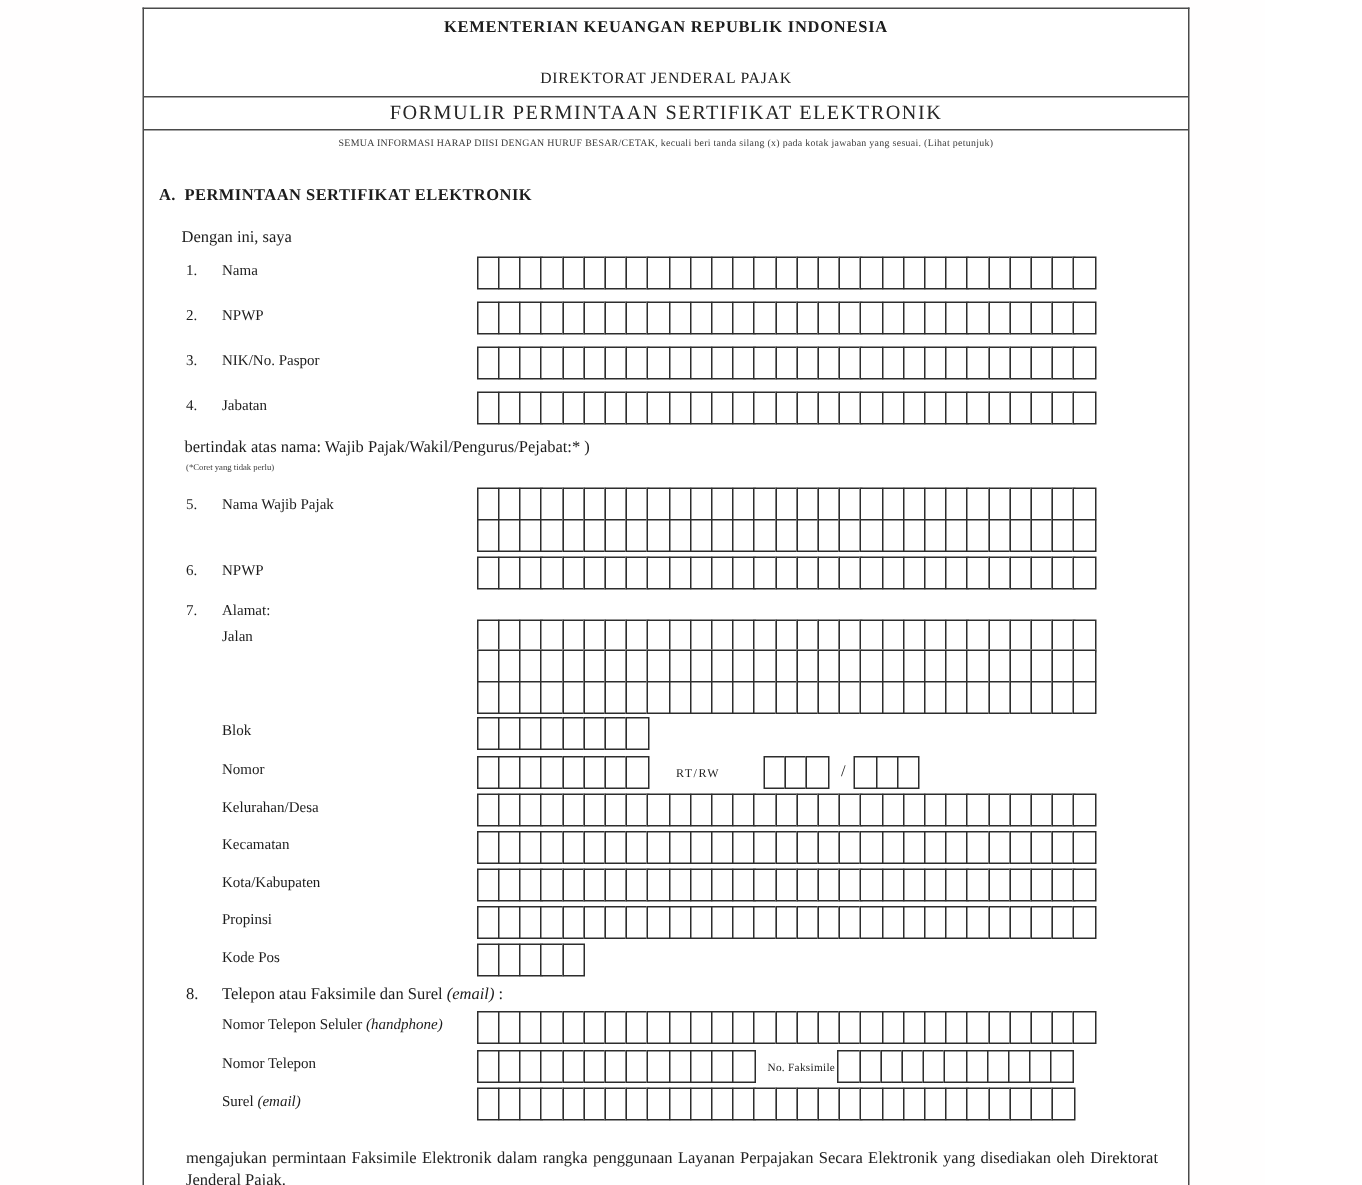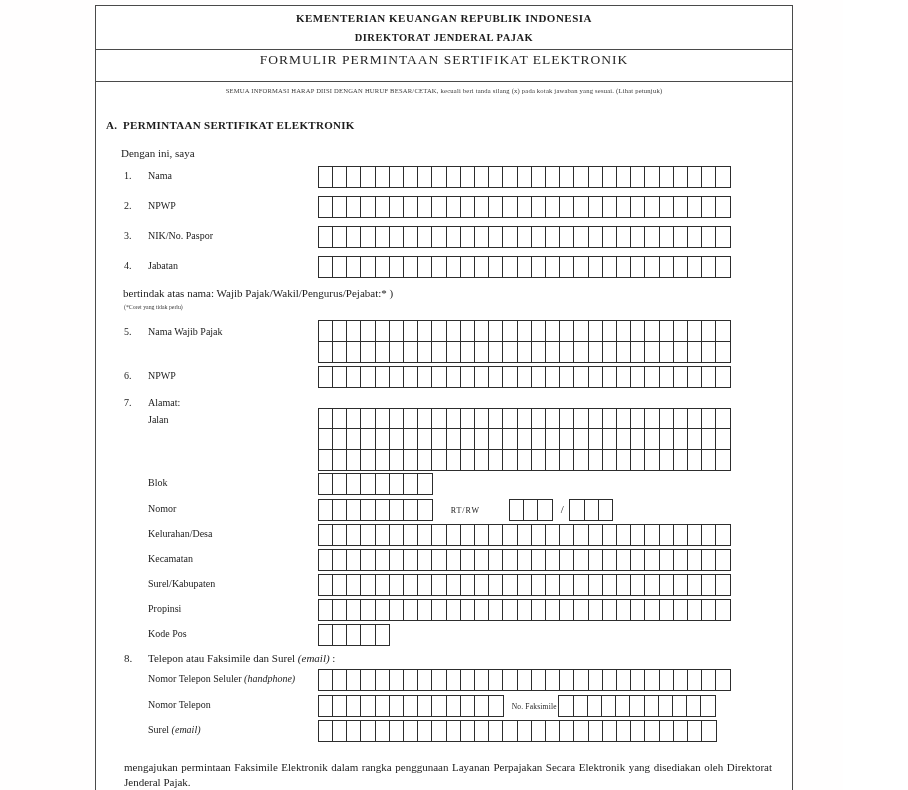--- a/index.html
+++ b/index.html
@@ -6,24 +6,24 @@
   .sheet {
     position:relative; width:843px; height:790px; background:#fffefe;
     font-family:"Liberation Serif", serif; color:#1c1c1c; overflow:hidden;
   }
   .form {
     position:absolute; left:95px; top:5px; width:698px; height:785px;
     border:1.7px solid #4a4a4a; border-bottom:none; box-sizing:border-box; background:#fff;
   }
   .head1 { border-bottom:1.7px solid #4a4a4a; text-align:center; padding:6px 0 6px; }
   .head1 .l1 { font-weight:bold; font-size:11px; letter-spacing:.5px; }
-  .head1 .l2 { font-weight:bold; font-size:10.5px; letter-spacing:.5px; margin-top:8px; }
+  .head1 .l2 { font-weight:normal; font-size:10.5px; letter-spacing:.5px; margin-top:23px; }
   .head2 {
     border-bottom:1.7px solid #4a4a4a; text-align:center; font-size:13.5px;
-    letter-spacing:1px; padding:2px 0 13px; color:#262626; font-weight:500;
+    letter-spacing:1px; padding:2px 0 3px; color:#262626; font-weight:500;
   }
   .instr { text-align:center; font-size:6.6px; color:#3a3a3a; padding:5px 6px 0; letter-spacing:.2px; }
 
   .secHead { margin:25px 0 16px 10px; font-weight:bold; font-size:11px; letter-spacing:.3px; }
   .secHead .no { display:inline-block; width:17px; }
   .intro { margin:9px 0 0 25px; font-size:11px; }
 
   .row { display:flex; align-items:flex-start; margin-left:28px; }
   .lab { width:195px; box-sizing:border-box; font-size:10px; padding-top:4px; flex:none; white-space:nowrap; }
   .lab .no { display:inline-block; width:24px; }
@@ -524,21 +524,21 @@
           <span class="bx"></span>
           <span class="bx"></span>
           <span class="bx"></span>
           <span class="bx"></span>
           <span class="bx"></span>
           <span class="bx"></span>
         </div>
     </div>
 
     <div class="row sub" style="margin-top:3px">
-      <div class="lab">Surel/Kabupaten</div>
+      <div class="lab">Kota/Kabupaten</div>
       <div class="grid">
           <span class="bx"></span>
           <span class="bx"></span>
           <span class="bx"></span>
           <span class="bx"></span>
           <span class="bx"></span>
           <span class="bx"></span>
           <span class="bx"></span>
           <span class="bx"></span>
           <span class="bx"></span>

